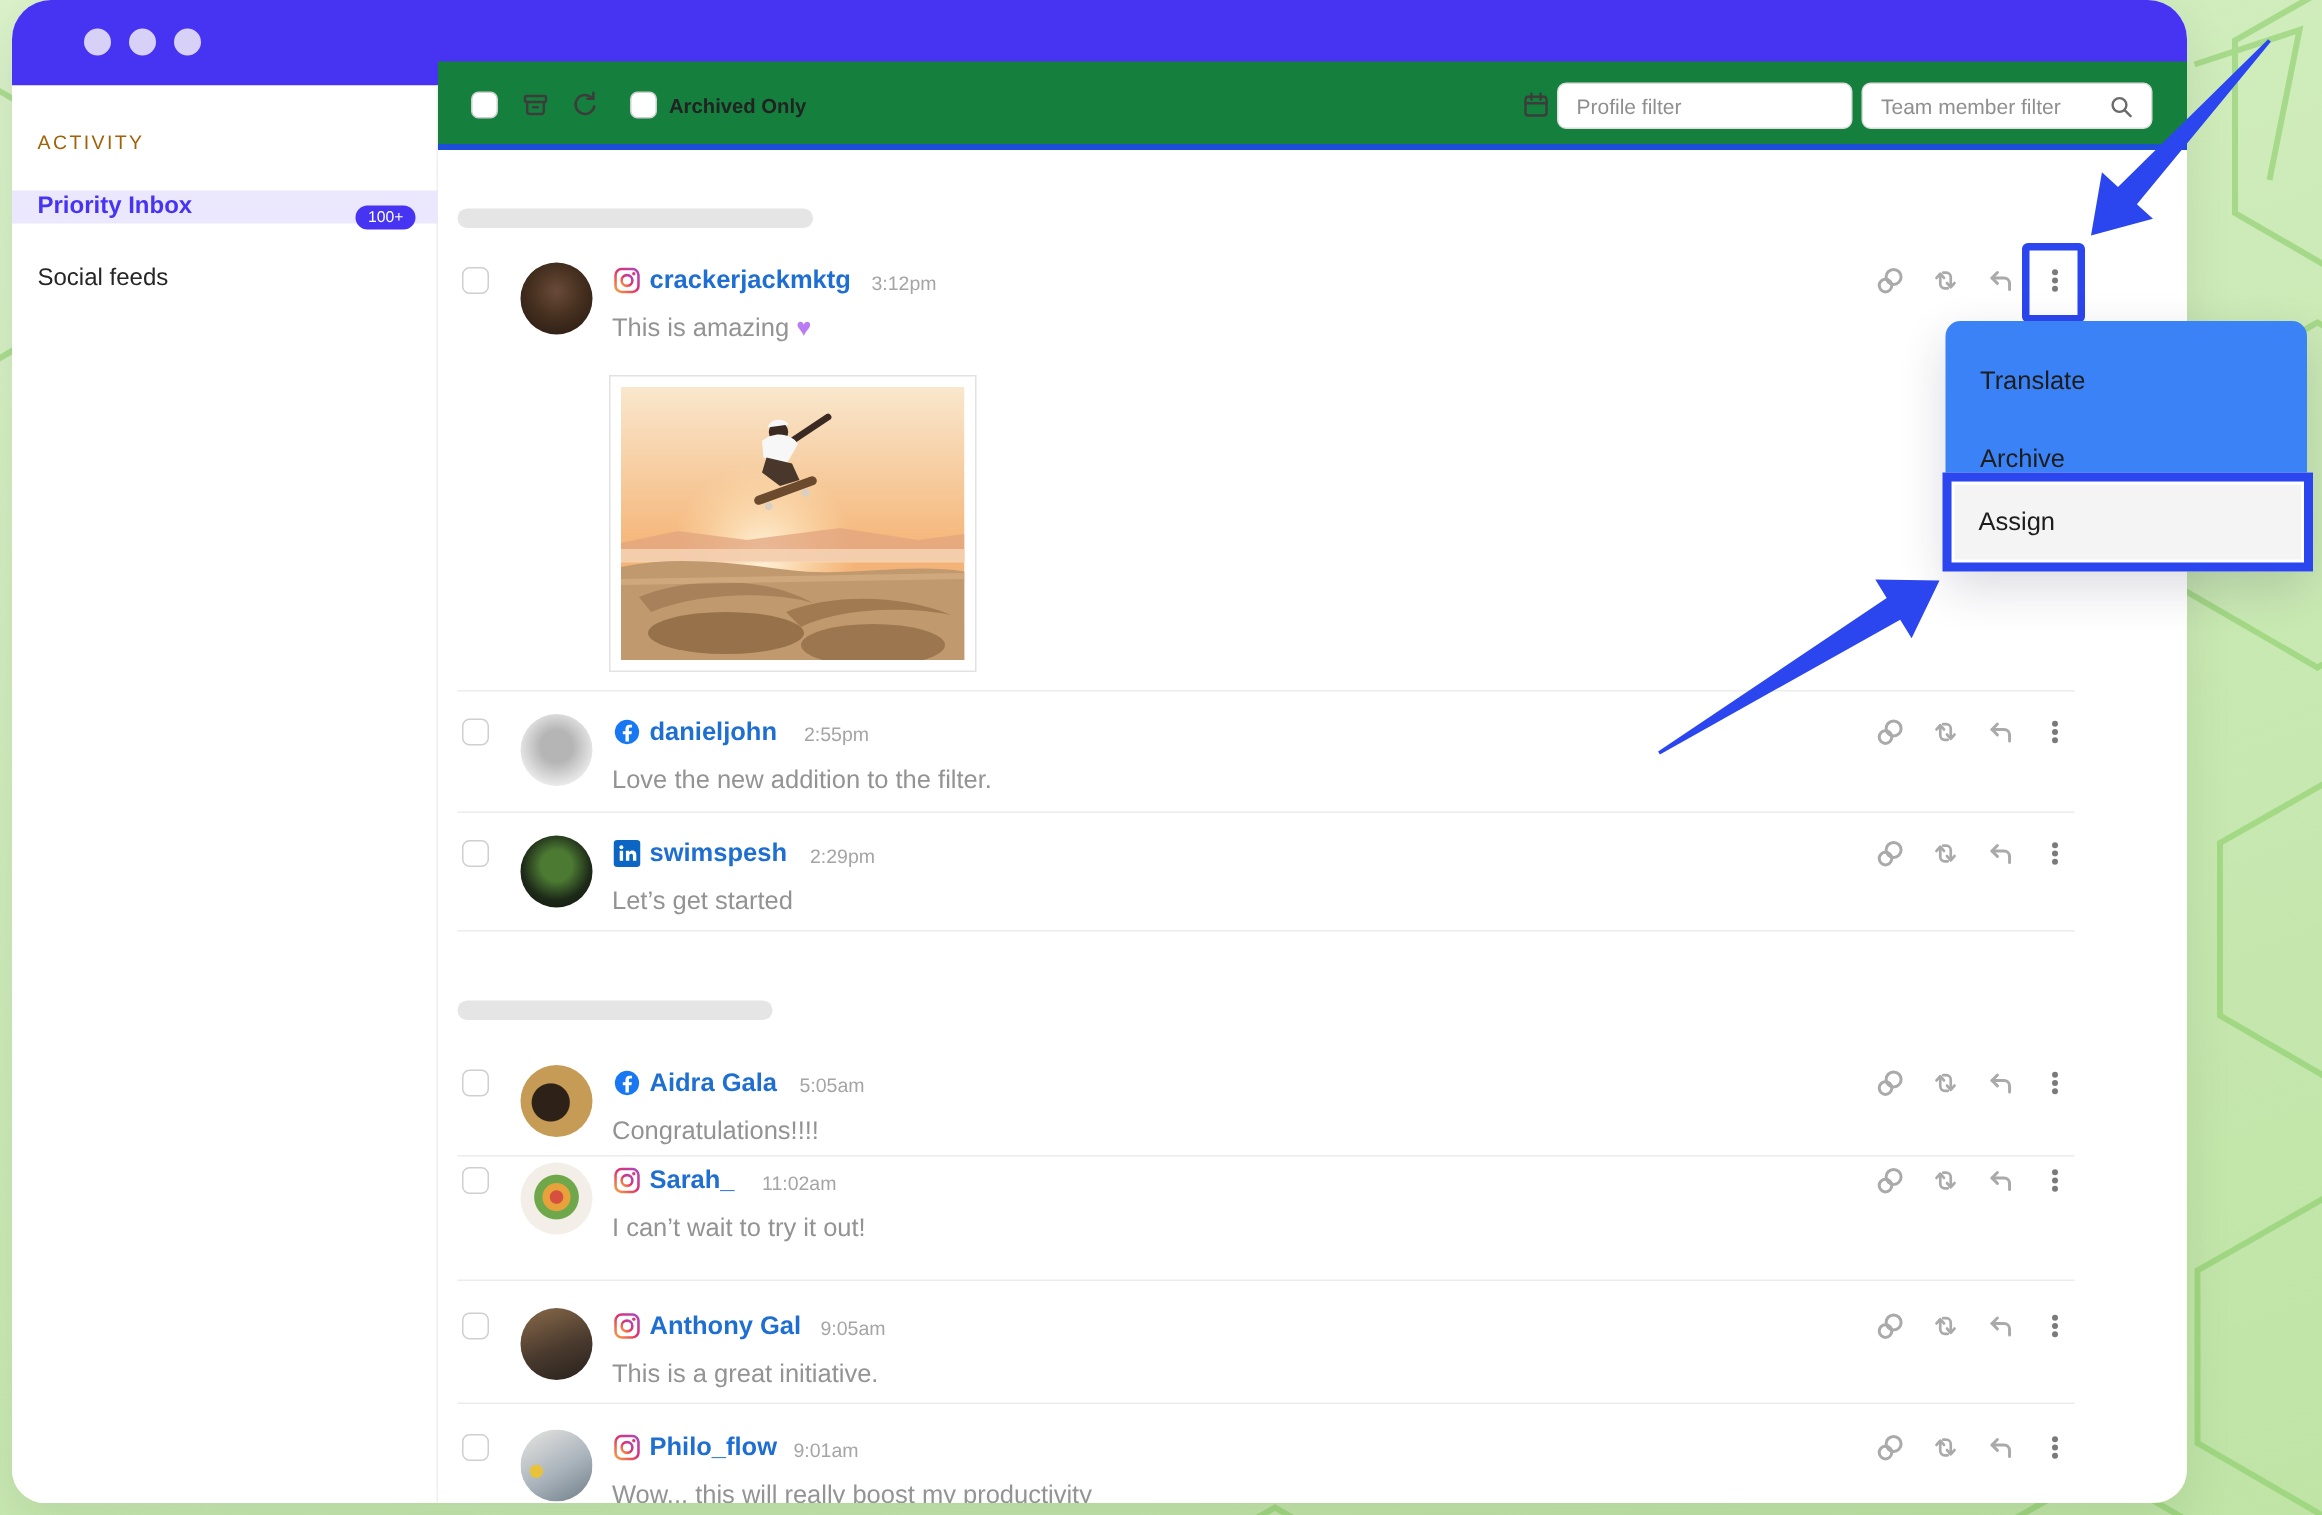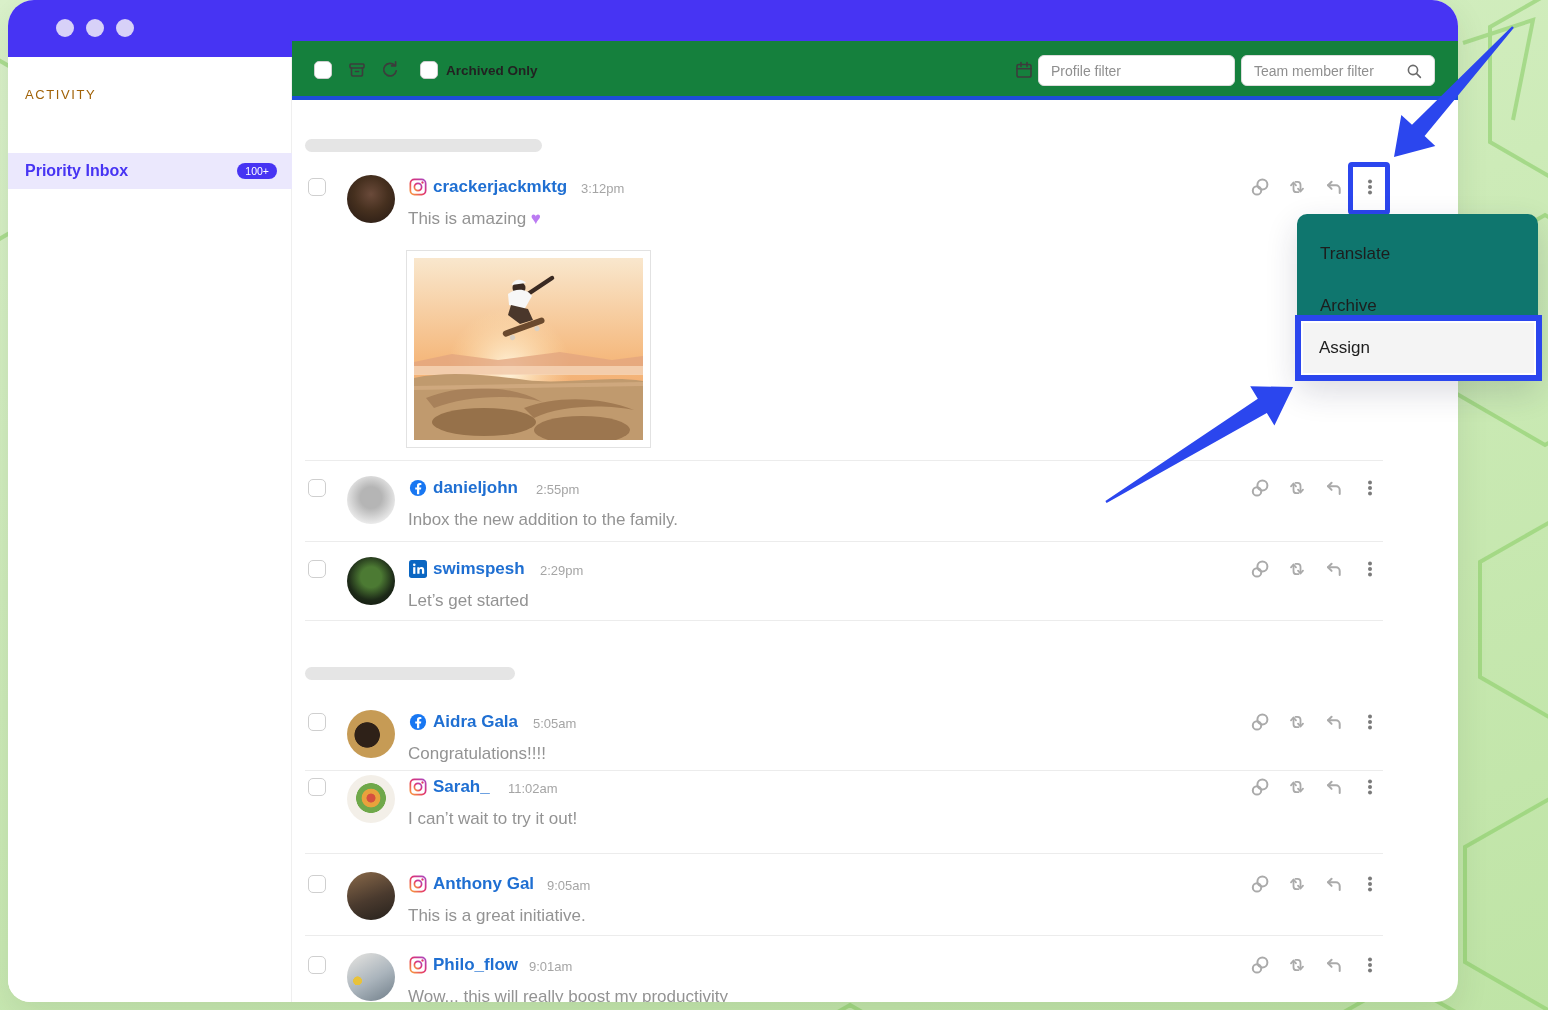--- a/index.html
+++ b/index.html
@@ -18,22 +18,22 @@
     background:#ffffff; border-radius:26px 26px 22px 22px; overflow:hidden;
     box-shadow:0 12px 32px rgba(40,60,30,.10);
   }
   .titlebar { position:absolute; left:0; top:0; right:0; height:57px; background:#4734f3; }
   .titlebar .dot { position:absolute; top:19px; width:18px; height:18px; border-radius:50%; background:#d7d1f8; }
 
   
   .sidebar { position:absolute; left:0; top:57px; bottom:0; width:284px; background:#fff; border-right:1px solid #efefef; }
   .activity-label { position:absolute; left:17px; top:30px; font-size:13px; letter-spacing:1.6px; color:#a16207; font-weight:500; }
   .side-item-active {
-    position:absolute; left:0; top:70px; width:284px; height:36px;
-    background:#ebe8fd; display:flex; align-items:center; cursor:pointer;margin-top:26px;
+    position:absolute; left:0; top:70px; width:284px; height:22px;
+    background:#ebe8fd; display:flex; align-items:center; cursor:pointer;
   }
   .side-item-active .lbl { margin-left:17px; font-size:16px; font-weight:600; color:#4734f3; }
   .badge {
     position:absolute; right:15px; top:10px; height:16px; padding:0 8px; border-radius:9px;
     background:#4734f3; color:#fff; font-size:10.5px; font-weight:400; display:flex; align-items:center;
   }
   .side-item { position:absolute; left:0; top:113px; width:284px; height:32px; display:flex; align-items:center; cursor:pointer; }
   .side-item .lbl { margin-left:17px; font-size:16px; color:#262626; }
 
   
@@ -78,21 +78,21 @@
 
   .act { position:absolute; top:13px; width:20px; height:20px; cursor:pointer; }
   .a1 { left:1242px; } .a2 { left:1279px; } .a3 { left:1315px; } .a4 { left:1352px; }
 
   
   .attach { position:absolute; left:398px; top:86px; width:245px; height:198px; border:1px solid #e2e2e2; background:#fff; padding:7px; cursor:pointer; }
 
   
   .dots-hl { position:absolute; left:1348px; top:162px; width:42px; height:53px; border:5px solid #2b46ee; border-radius:4px; }
   .menu {
-    position:absolute; left:1297px; top:214px; width:241px; height:166px; background:#0f766e;
+    position:absolute; left:1297px; top:214px; width:241px; height:166px; background:#3b82f6;
     border-radius:10px; box-shadow:0 12px 32px rgba(30,30,70,.16);
   }
   .menu-item { position:absolute; left:0; width:100%; padding-left:23px; font-size:17px; color:#1d1d1d; cursor:pointer; }
   .mi-translate { top:30px; }
   .mi-archive { top:82px; }
   .assign-box {
     position:absolute; left:1295px; top:315px; width:247px; height:66px;
     border:6px solid #2b46ee; background:#f4f4f4; box-shadow:inset 0 0 0 2px #fff;
     display:flex; align-items:center; cursor:pointer;
   }
@@ -140,20 +140,23 @@
     <span class="dot" style="left:48px"></span>
     <span class="dot" style="left:78px"></span>
     <span class="dot" style="left:108px"></span>
   </div>
 
   <div class="sidebar">
     <div class="activity-label">ACTIVITY</div>
     <div class="side-item-active">
       <span class="lbl">Priority Inbox</span>
       <span class="badge">100+</span>
+    </div>
+    <div class="side-item">
+      <span class="lbl">Social feeds</span>
     </div>
   </div>
 
   <div class="toolbar">
     <div class="cbx tb-cbx1"></div>
     <svg class="tb-icon tb-archive" viewBox="0 0 20 20" fill="none" stroke="#3c3c3c" stroke-width="1.6" stroke-linecap="round" stroke-linejoin="round">
       <rect x="3" y="4" width="14" height="4" rx="1"></rect>
         <path d="M4.5 8v6.5A1.5 1.5 0 0 0 6 16h8a1.5 1.5 0 0 0 1.5-1.5V8"></path>
         <path d="M8.4 11.5h3.2"></path>
     </svg>
@@ -245,21 +248,21 @@
 
   <div class="row" style="top:465px">
     <div class="cbx"></div>
     <div class="avatar av2"></div>
     <svg class="net-icon" viewBox="0 0 20 20">
       <circle cx="10" cy="10" r="9" fill="#1877f2"></circle>
       <path d="M11.4,17 v-5.3 h1.9 l.35-2.3 h-2.25 V7.9 c0-.7.3-1.2 1.2-1.2 h1.15 V4.7 c-.5-.07-1.2-.12-1.8-.12 c-1.9,0-3.1,1.1-3.1,3.1 v1.7 H6.9 v2.3 h1.95 V17 Z" fill="#fff"></path>
     </svg>
     <span class="uname">danieljohn</span>
     <span class="tstamp" style="left:528px">2:55pm</span>
-    <div class="msg">Inbox the new addition to the family.</div>
+    <div class="msg">Love the new addition to the filter.</div>
     <svg class="act a1" viewBox="0 0 20 20" fill="none" stroke="#aaaaaa" stroke-width="2">
         <circle cx="12.4" cy="7.6" r="5"></circle>
         <circle cx="7" cy="13.4" r="4.2"></circle>
       </svg>
     <svg class="act a2" viewBox="0 0 20 20" fill="none" stroke="#aaaaaa" stroke-width="1.8" stroke-linecap="round" stroke-linejoin="round">
         <path d="M6.5 6.2v6a3 3 0 0 0 3 3h2"></path>
         <polyline points="4,8.3 6.5,5.5 9,8.3"></polyline>
         <path d="M13.5 13.8v-6a3 3 0 0 0-3-3h-2"></path>
         <polyline points="11,11.7 13.5,14.5 16,11.7"></polyline>
       </svg>

